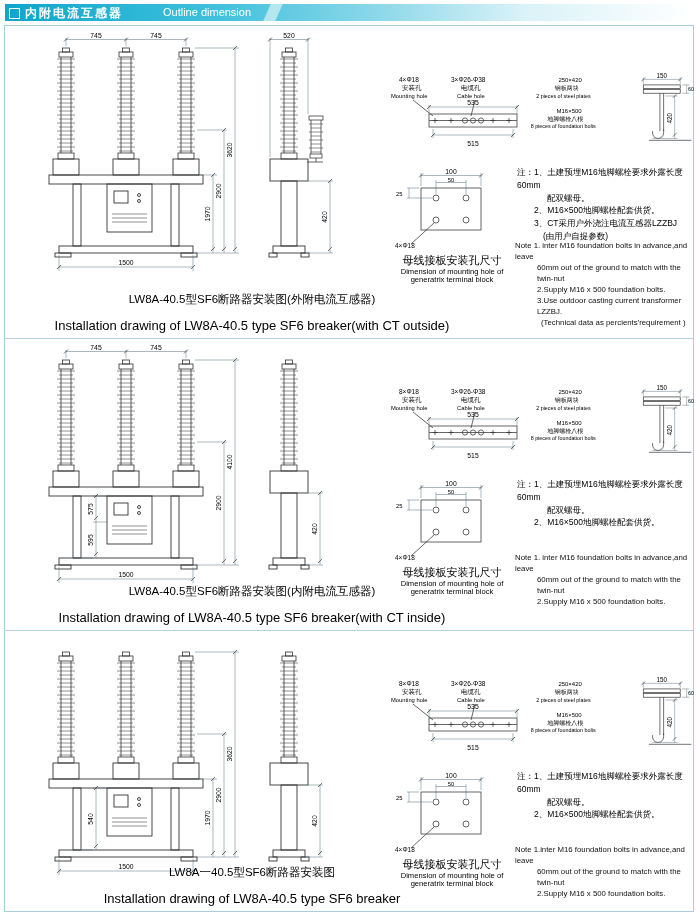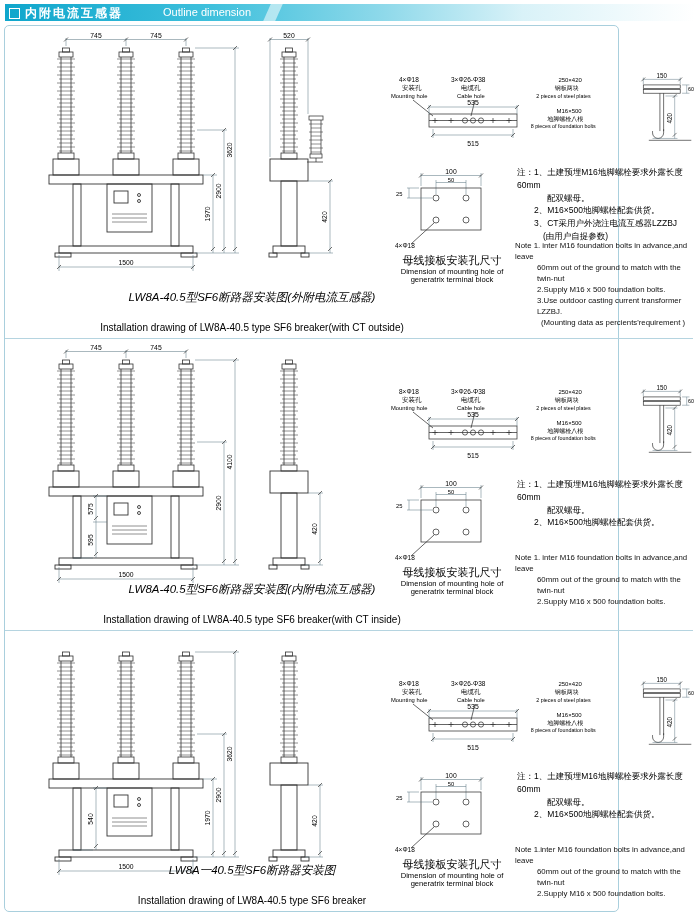--- a/index.html
+++ b/index.html
@@ -8,42 +8,42 @@
 
   
   .header{position:absolute;left:5px;top:4px;width:690px;height:17px;}
   .hdr-bar{position:absolute;inset:0;background:linear-gradient(90deg,#0fa6cc 0%,#3fc0dc 30%,#8fd9ea 55%,#d9f2f8 75%,#ffffff 100%);}
   .hdr-slant{position:absolute;left:262px;top:0;width:12px;height:17px;background:#fff;transform:skewX(-24deg);opacity:.55;}
   .hdr-icon{position:absolute;left:4px;top:4px;width:9px;height:9px;border:1.6px solid #fff;background:transparent;}
   .hdr-zh{position:absolute;left:20px;top:1px;font-size:12px;font-weight:bold;letter-spacing:2px;color:#fff;}
   .hdr-en{position:absolute;left:158px;top:2px;font-size:11px;color:#fff;}
 
   
-  .frame{position:absolute;left:4px;top:25px;width:615px;height:887px;border:1px solid #a9cfdd;border-radius:5px;box-sizing:border-box;}
+  .frame{position:absolute;left:4px;top:25px;width:690px;height:887px;border:1px solid #a9cfdd;border-radius:0;box-sizing:border-box;}
   .panel{position:absolute;left:0;width:688px;}
   .p0{top:0;height:312px;border-bottom:1px solid #b5d4e0;}
   .p1{top:312px;height:292px;border-bottom:1px solid #b5d4e0;}
   .p2{top:604px;height:281px;}
 
   .drw{position:absolute;left:6px;top:4px;width:334px;height:246px;}
   .det{position:absolute;left:346px;top:0;width:342px;height:100%;}
   .blkA{position:absolute;left:36px;top:48px;width:150px;}
   .blkB{position:absolute;left:176px;top:46px;width:168px;}
   .nzh{position:absolute;left:166px;top:140px;width:178px;font-size:8.5px;line-height:1.5;}
   .nzh .i1{padding-left:30px}.nzh .i2{padding-left:17px}.nzh .i3{padding-left:26px}
   .blkC{position:absolute;left:42px;top:142px;width:118px;text-align:center;}
   .blkC svg{width:118px;display:block;margin:0 auto;}
   .tcap{font-size:7.6px;line-height:1.15;}
   .tcap .zh{font-size:11px;margin-bottom:1px;}
   .nen{position:absolute;left:164px;top:214px;width:182px;font-size:7.8px;line-height:1.42;color:#111;}
   .nen .j1{padding-left:22px}.nen .j2{padding-left:26px}
 
   .caption{position:absolute;left:12px;bottom:5px;width:470px;text-align:center;}
-  .cap-zh{font-size:11.5px;font-style:italic;}
-  .cap-en{font-size:10px;margin-top:17px;}
+  .cap-zh{font-size:11.5px;}
+  .cap-en{font-size:13px;margin-top:11px;}
 
   
   svg text{fill:#000;font-size:6.5px;stroke:none;font-family:"Liberation Sans","DejaVu Sans",sans-serif;}
   svg text.s6{font-size:5.8px;}
   svg text.dt{font-size:6.8px;}
   .lng{stroke:#333;fill:none;stroke-width:.75;}
   .dim{stroke:#55707c;fill:none;stroke-width:.5;}
   .tick{stroke:#333;fill:none;stroke-width:.7;}
 </style>
 </head>
@@ -215,21 +215,21 @@
           <div>Dimension of mounting hole of</div>
           <div>generatrix terminal block</div>
         </div>
       </div>
 
       <div class="nen">
         <div>Note 1. inter M16 foundation bolts in advance,and leave</div>
         <div class="j1">60mm out of the ground to match with the twin-nut</div>
         <div class="j1">2.Supply M16 x 500 foundation bolts.</div>
         <div class="j1">3.Use outdoor casting current transformer LZZBJ.</div>
-        <div class="j2">(Mounting data as percients'requirement )</div>
+        <div class="j2">(Technical data as percients'requirement )</div>
       </div>
     </div>
 
     <div class="caption">
       <div class="cap-zh">LW8A-40.5型SF6断路器安装图(外附电流互感器)</div>
       <div class="cap-en">Installation drawing of LW8A-40.5 type SF6 breaker(with CT outside)</div>
     </div>
   </section>
 
   <section class="panel p1">

